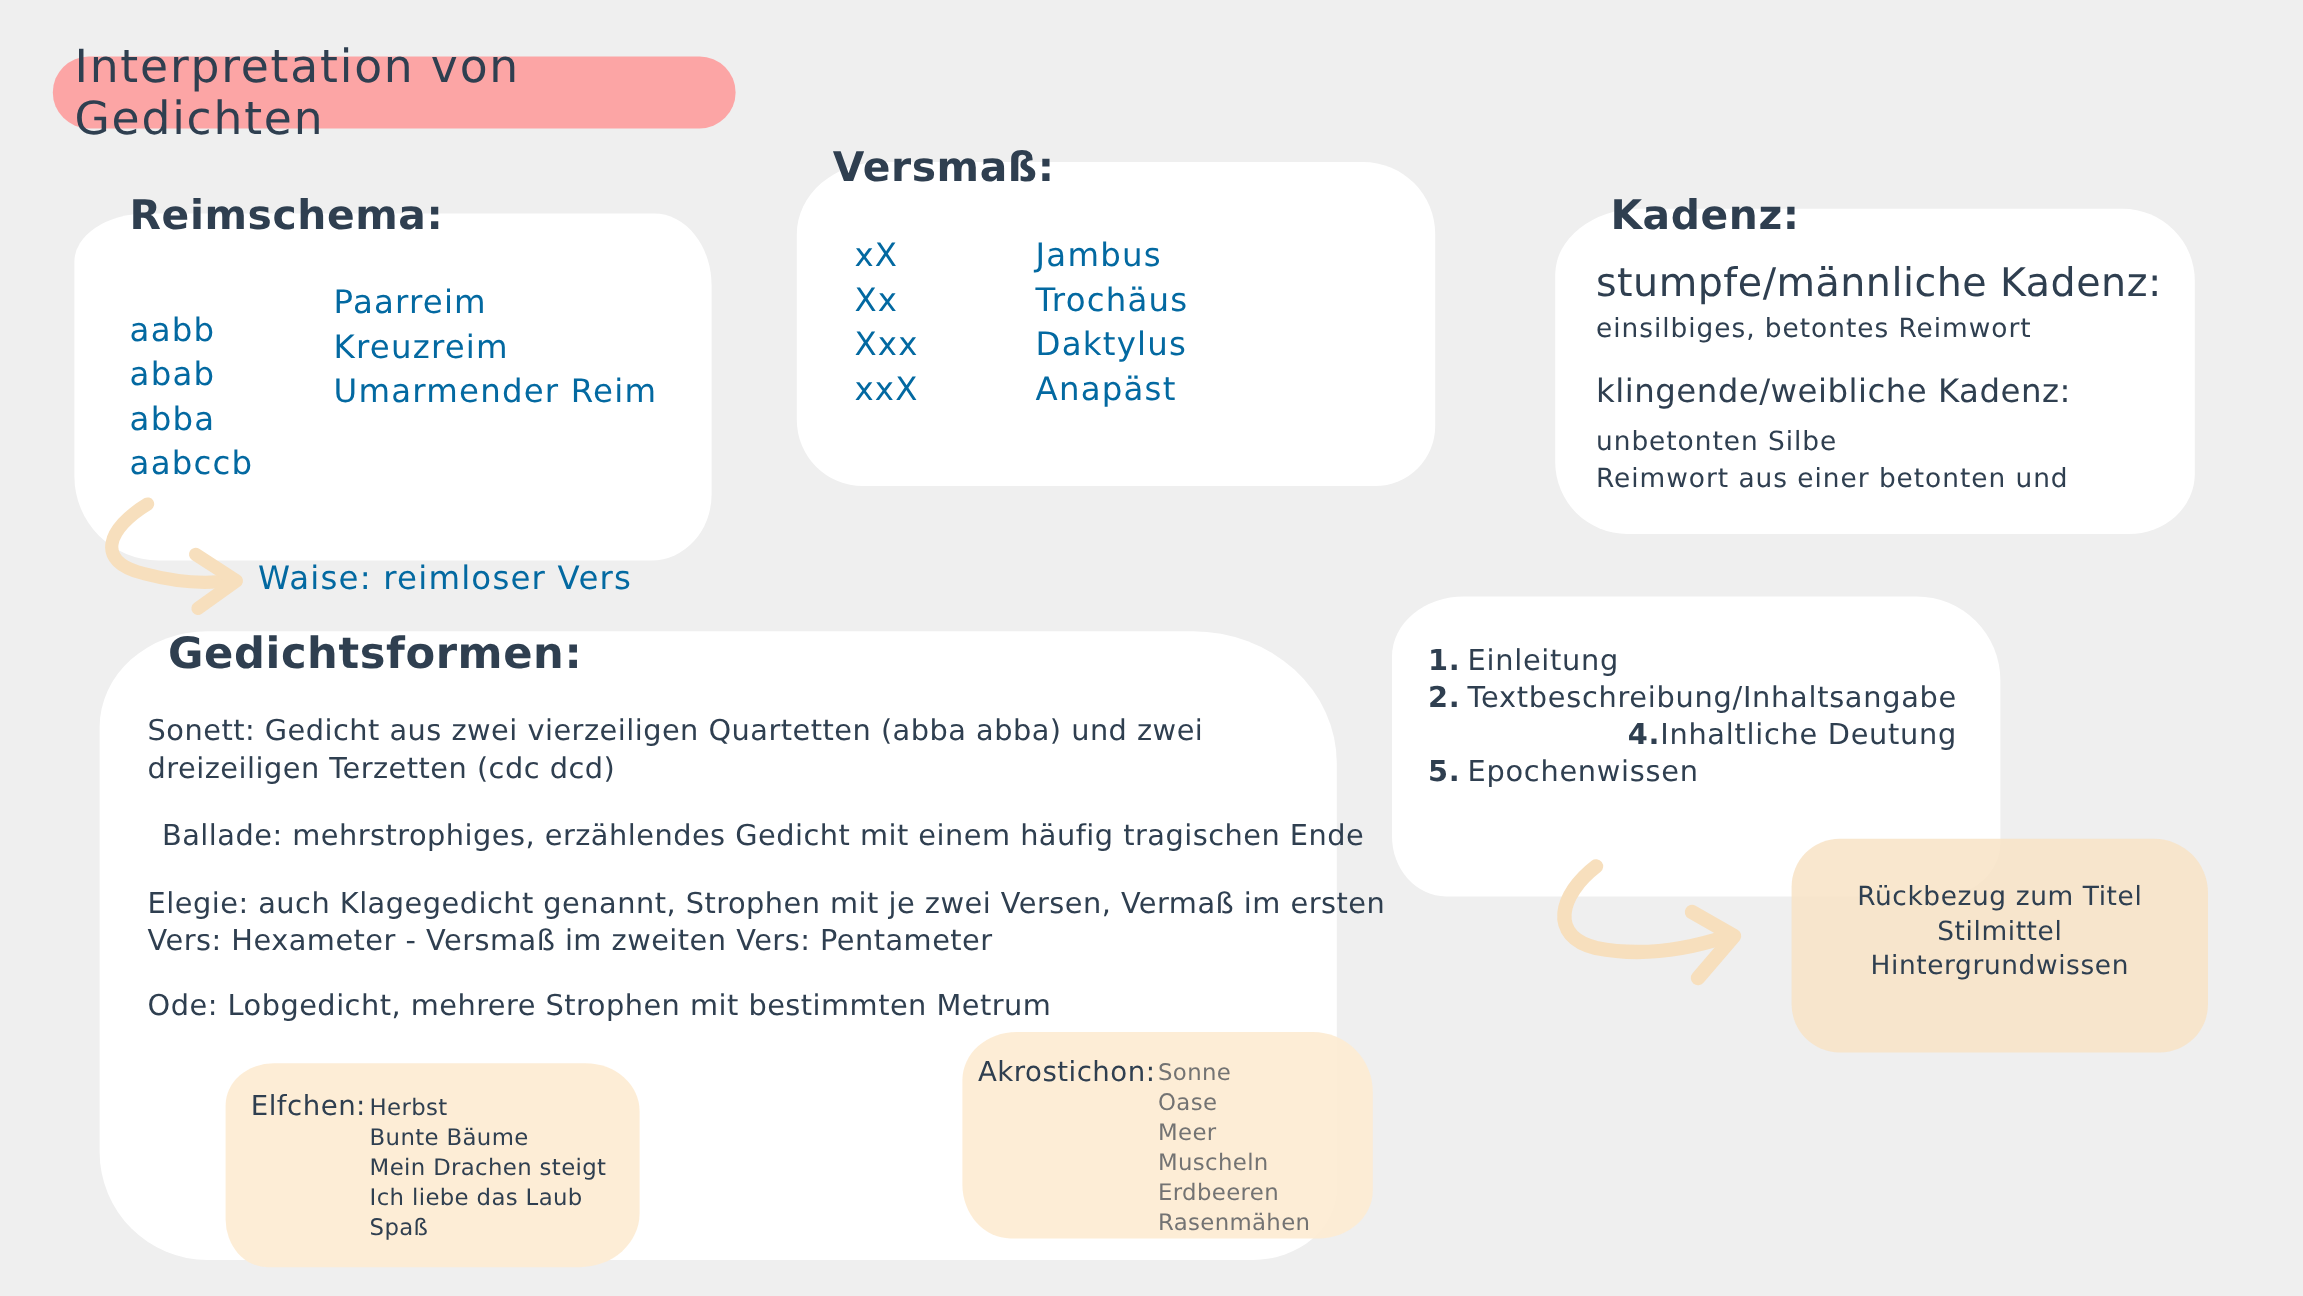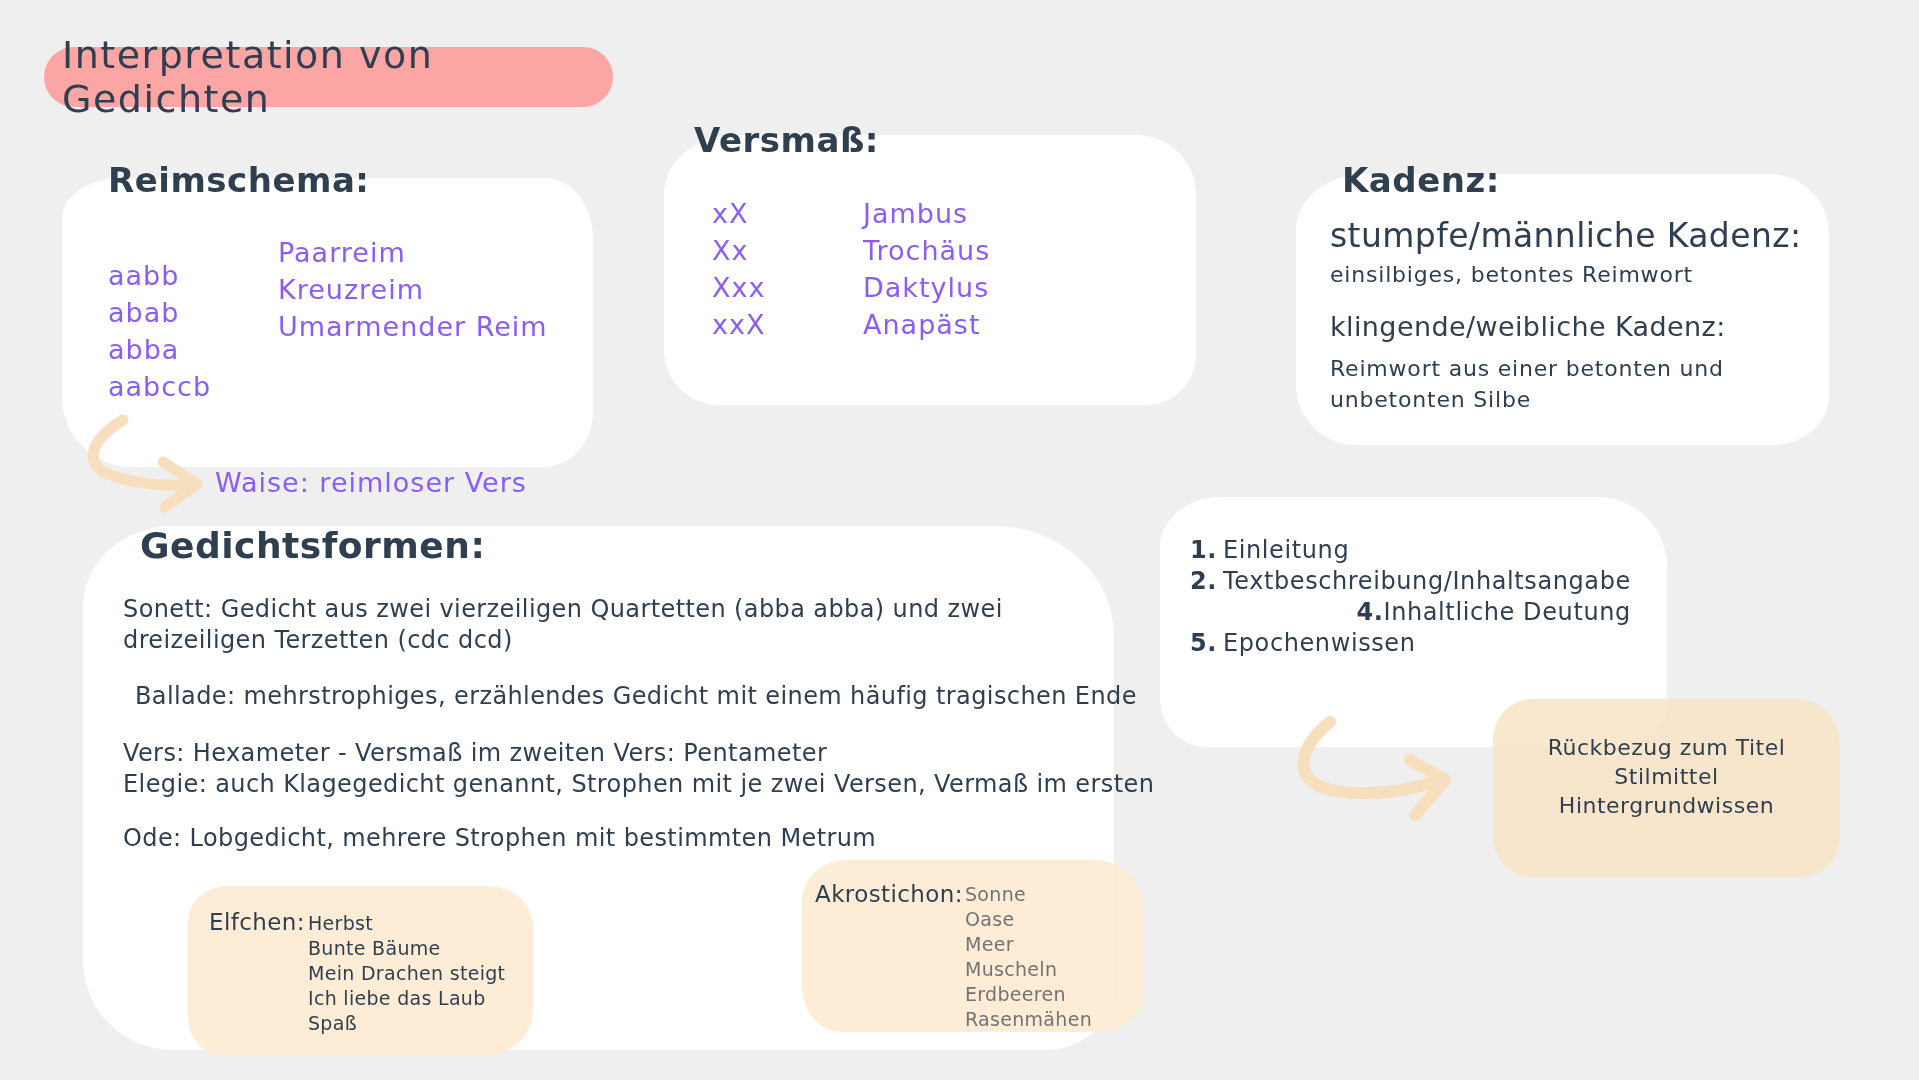--- a/index.html
+++ b/index.html
@@ -22,21 +22,21 @@
     box-sizing: border-box; padding-left: 18px;
   }
   .title-pill span {
     font-family: "DejaVu Sans", sans-serif; font-size: 38px; letter-spacing: 1.5px;
     color: #2f3f50; font-weight: normal;
   }
   .heading {
     position: absolute; font-family: "DejaVu Sans", sans-serif; font-weight: bold;
     font-size: 34px; color: #2f3f50; letter-spacing: 0.5px; white-space: nowrap;
   }
-  .txt { position: absolute; white-space: nowrap; font-size: 27px; letter-spacing: 1px; color: #8b5cf6; }
+  .txt { position: absolute; white-space: nowrap; font-size: 27px; letter-spacing: 1px; color: #0369a1; }
   .txt-sm { position: absolute; white-space: nowrap; font-size: 22px; letter-spacing: 0.8px; color: #2f3f50; }
   .txt-md { position: absolute; white-space: nowrap; font-size: 24px; letter-spacing: 0.4px; color: #2f3f50; }
   .row { display: block; height: 37px; line-height: 37px; }
   .list-line { display: block; line-height: 25px; height: 25px; font-size: 19px; letter-spacing: 0.3px; }
   .num { font-weight: bold; display: inline-block; width: 33px; }
   svg.arrow { position: absolute; overflow: visible; }
 </style>
 </head>
 <body>
 
@@ -78,37 +78,37 @@
   <span class="row">Daktylus</span>
   <span class="row">Anapäst</span>
 </div>
 
 <div class="blob" style="left:1296px; top:174px; width:533px; height:271px; border-radius: 70px 60px 55px 60px / 55px 60px 50px 60px;"></div>
 <div class="heading" style="left:1342px; top:160px;">Kadenz:</div>
 <div class="txt-md" style="left:1330px; top:216px; font-size:33px;">stumpfe/männliche Kadenz:</div>
 <div class="txt-sm" style="left:1330px; top:262px;">einsilbiges, betontes Reimwort</div>
 <div class="txt-md" style="left:1330px; top:311px; font-size:27px;">klingende/weibliche Kadenz:</div>
 <div class="txt-sm" style="left:1330px; top:353px; line-height:31px;">
+  <span style="display:block">unbetonten Silbe</span>
   <span style="display:block">Reimwort aus einer betonten und</span>
-  <span style="display:block">unbetonten Silbe</span>
 </div>
 
 <div class="blob" style="left:83px; top:526px; width:1031px; height:524px; border-radius: 90px 120px 70px 90px / 80px 110px 60px 90px;"></div>
 <div class="heading" style="left:140px; top:525px; font-size:36px;">Gedichtsformen:</div>
 
 <div class="txt-md" style="left:123px; top:594px; line-height:31px;">
   <span style="display:block">Sonett: Gedicht aus zwei vierzeiligen Quartetten (abba abba) und zwei</span>
   <span style="display:block">dreizeiligen Terzetten (cdc dcd)</span>
 </div>
 <div class="txt-md" style="left:123px; top:681px; line-height:31px;margin-left:12px;">
   <span style="display:block">Ballade: mehrstrophiges, erzählendes Gedicht mit einem häufig tragischen Ende</span>
 </div>
 <div class="txt-md" style="left:123px; top:738px; line-height:31px;">
+  <span style="display:block">Elegie: auch Klagegedicht genannt, Strophen mit je zwei Versen, Vermaß im ersten</span>
   <span style="display:block">Vers: Hexameter - Versmaß im zweiten Vers: Pentameter</span>
-  <span style="display:block">Elegie: auch Klagegedicht genannt, Strophen mit je zwei Versen, Vermaß im ersten</span>
 </div>
 <div class="txt-md" style="left:123px; top:823px; line-height:31px;">
   <span style="display:block">Ode: Lobgedicht, mehrere Strophen mit bestimmten Metrum</span>
 </div>
 
 <div class="peach" style="left:188px; top:886px; width:345px; height:170px; border-radius: 40px 45px 50px 35px / 35px 40px 45px 40px;"></div>
 <div class="txt-md" style="left:209px; top:908px; font-size:23px; line-height:28px;">Elfchen:</div>
 <div class="abs" style="left:308px; top:911px; color:#2f3f50; white-space:nowrap;">
   <span class="list-line">Herbst</span>
   <span class="list-line">Bunte Bäume</span>

